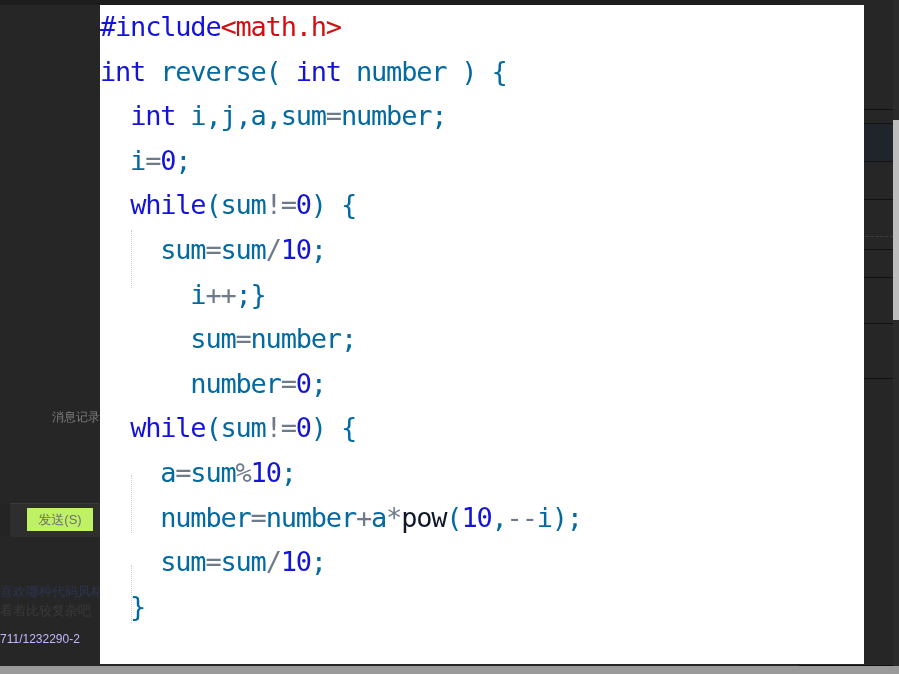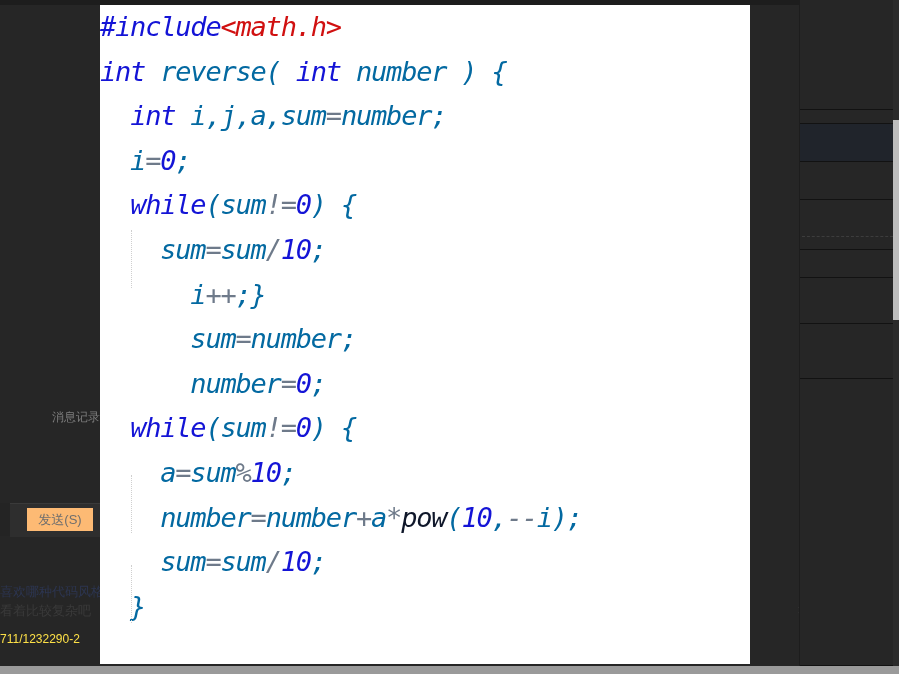--- a/index.html
+++ b/index.html
@@ -70,34 +70,34 @@
   }
   .send-button {
     position: absolute;
     left: 27px; top: 508px;
     width: 66px;
     height: 23px;
     line-height: 23px;
     text-align: center;
     font-size: 13px;
     color: #6e6e6e;
-    background: #fdba74;
+    background: #bef264;
     white-space: nowrap;
   }
 
   
   .bg-line {
     position: absolute;
     font-size: 13px;
     white-space: nowrap;
     letter-spacing: 0px;
   }
   .bg-line.l1 { left: 0px;  top: 583px; color: #2c3550; }
   .bg-line.l2 { left: 0px;  top: 602px; color: #3a3a3a; }
-  .bg-line.l3 { left: 0px;  top: 632px; color: #fde047; font-size: 12px; }
+  .bg-line.l3 { left: 0px;  top: 632px; color: #c4b5fd; font-size: 12px; }
   .bg-line.r1 { left: 798px; top: 600px; color: #3b3b3b; font-size: 12px; }
 
   
   .right-list {
     position: absolute;
     left: 799px; top: 0;
     width: 100px;
     height: 666px;
     background: #262626;
     border-left: 1px solid #1d1d1d;
@@ -133,25 +133,24 @@
     left: 0; top: 120px;
     width: 6px;
     height: 200px;
     background: #bdbdbd;
   }
 
   
   .code-panel {
     position: absolute;
     left: 100px; top: 5px;
-    width: 650px;
+    width: 764px;
     height: 659px;
     background: #ffffff;
     overflow: hidden;
-    font-style: italic;
   }
   .code {
     position: absolute;
     left: 0; top: 0;
     margin: 0;
     padding: 0;
     font-family: "DejaVu Sans Mono", "Liberation Mono", monospace;
     font-size: 27px;
     line-height: 44.6px;
     letter-spacing: -1.2px;

